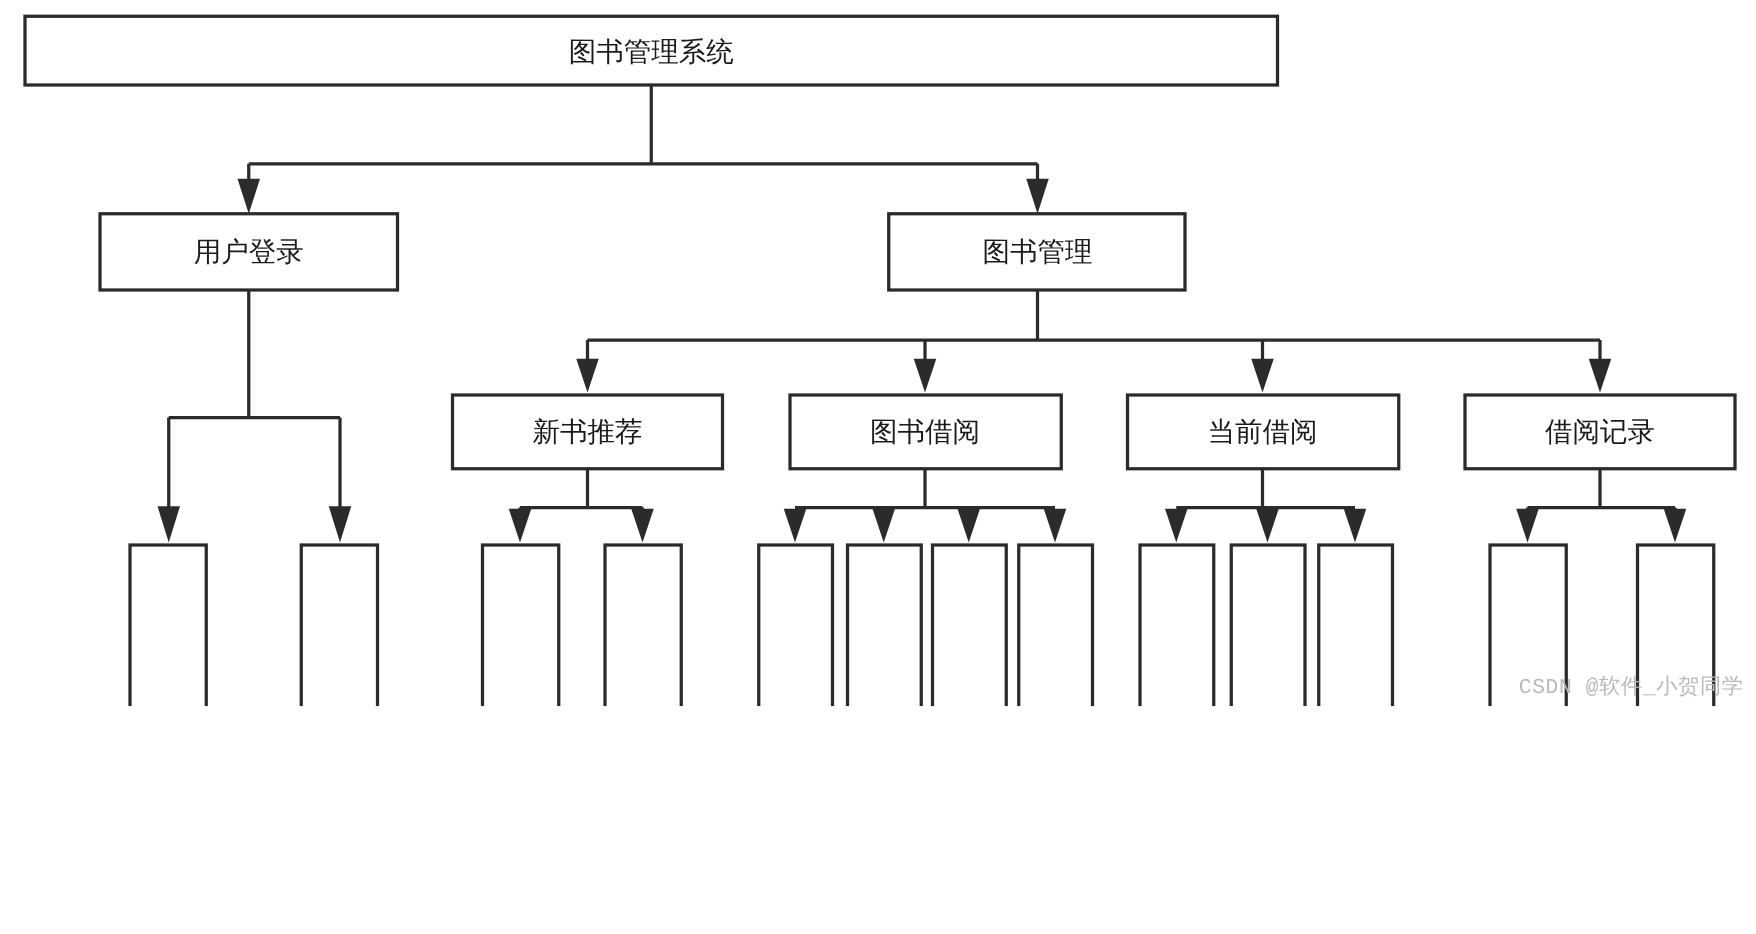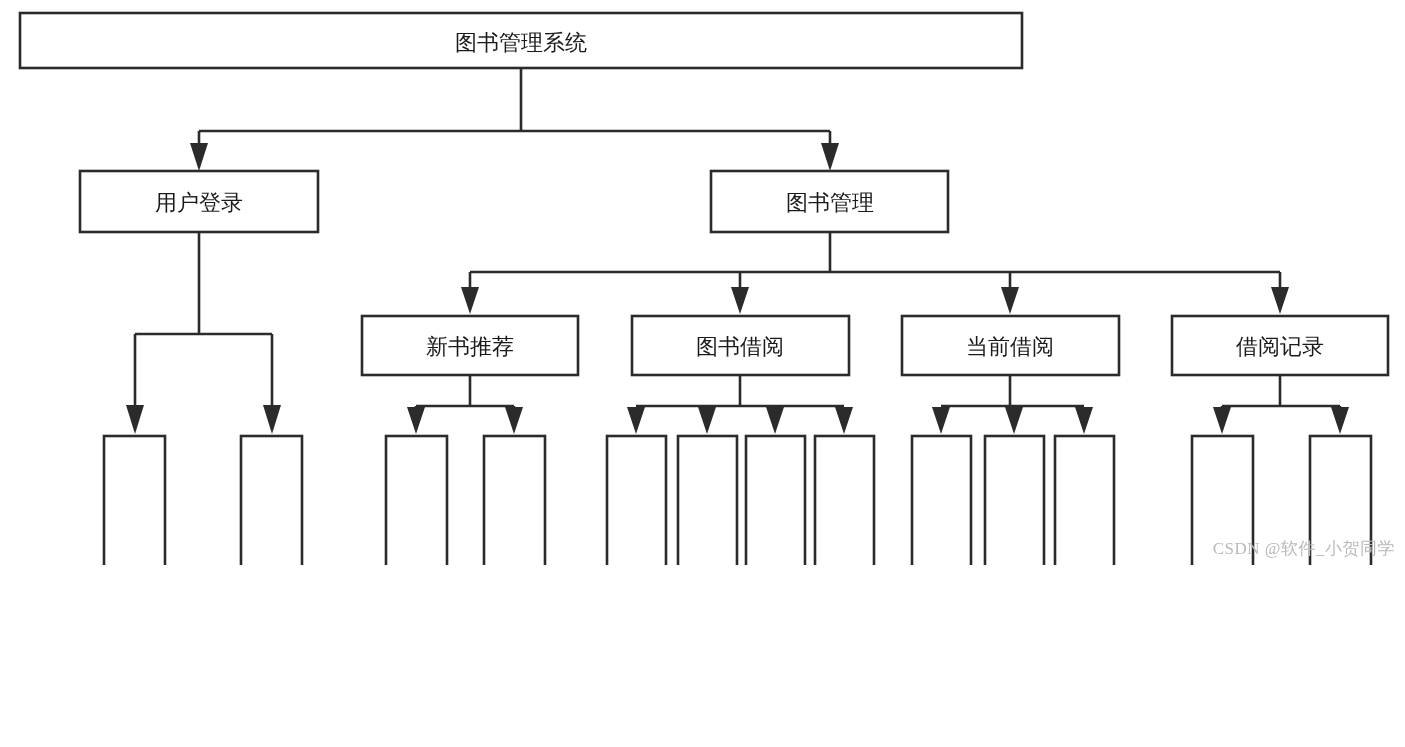--- a/index.html
+++ b/index.html
@@ -58,21 +58,21 @@
     display: flex;
     align-items: flex-start;
     justify-content: center;
     white-space: nowrap;
     pointer-events: none;
   }
   .watermark {
     position: absolute;
     right: 10px;
     bottom: 5px;
-    font-family: Liberation Serif, serif;
+    font-family: Liberation Mono, monospace;
     font-size: 17px;
     color: #b9b9b9;
     white-space: nowrap;
     letter-spacing: 0.5px;
     margin-top: 27px;
   }
 </style>
 </head>
 <body>
 

